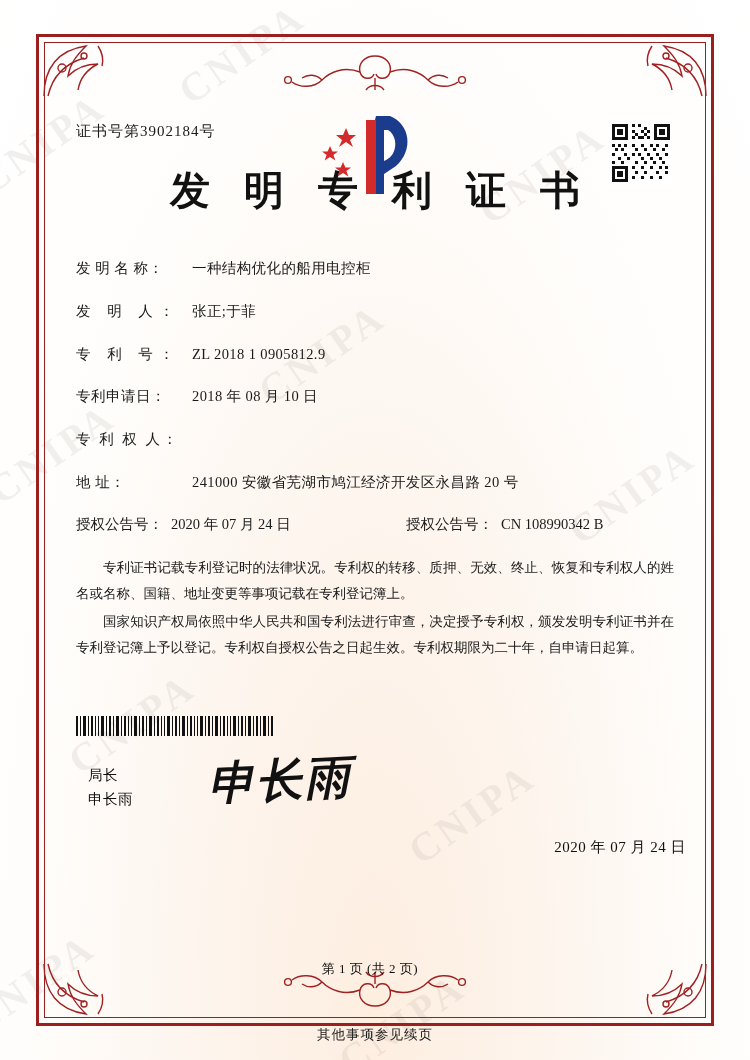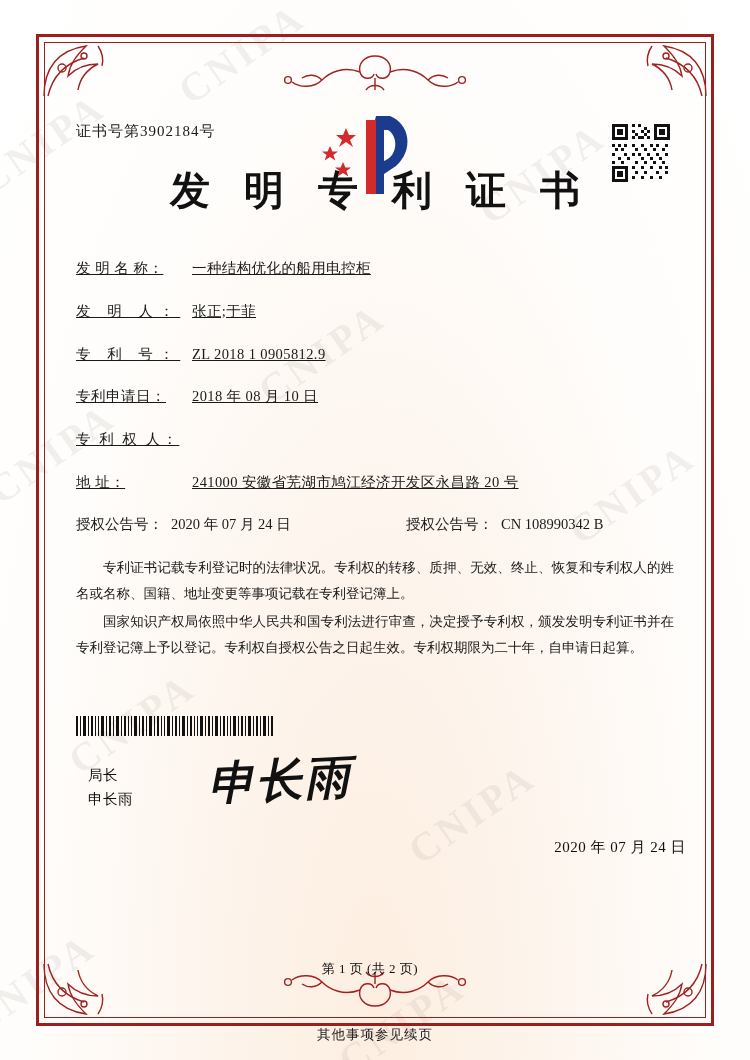--- a/index.html
+++ b/index.html
@@ -145,21 +145,20 @@
   .fields {
     margin-top: 40px;
   }
   .field {
     display: flex;
     align-items: flex-start;
     font-size: 14.5px;
     color: #1a1a1a;
     margin-bottom: 21px;
     line-height: 1.5;
-    text-decoration: underline;
   }
   .field .lbl {
     width: 116px;
     flex: 0 0 116px;
     letter-spacing: 0.5px;
     white-space: nowrap;
   }
   .field .lbl.sp1 { letter-spacing: 6.5px; }
   .field .lbl.sp3 { letter-spacing: 2.5px; }
   .field .val {

